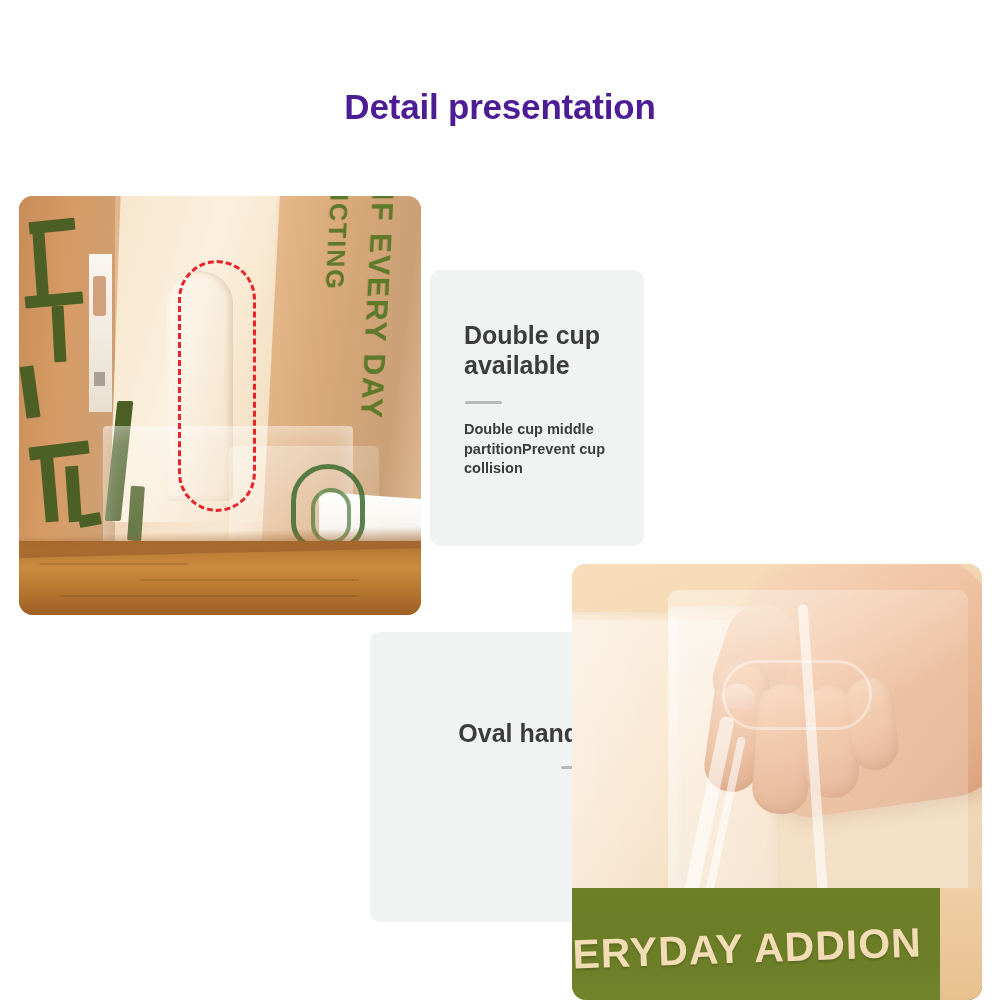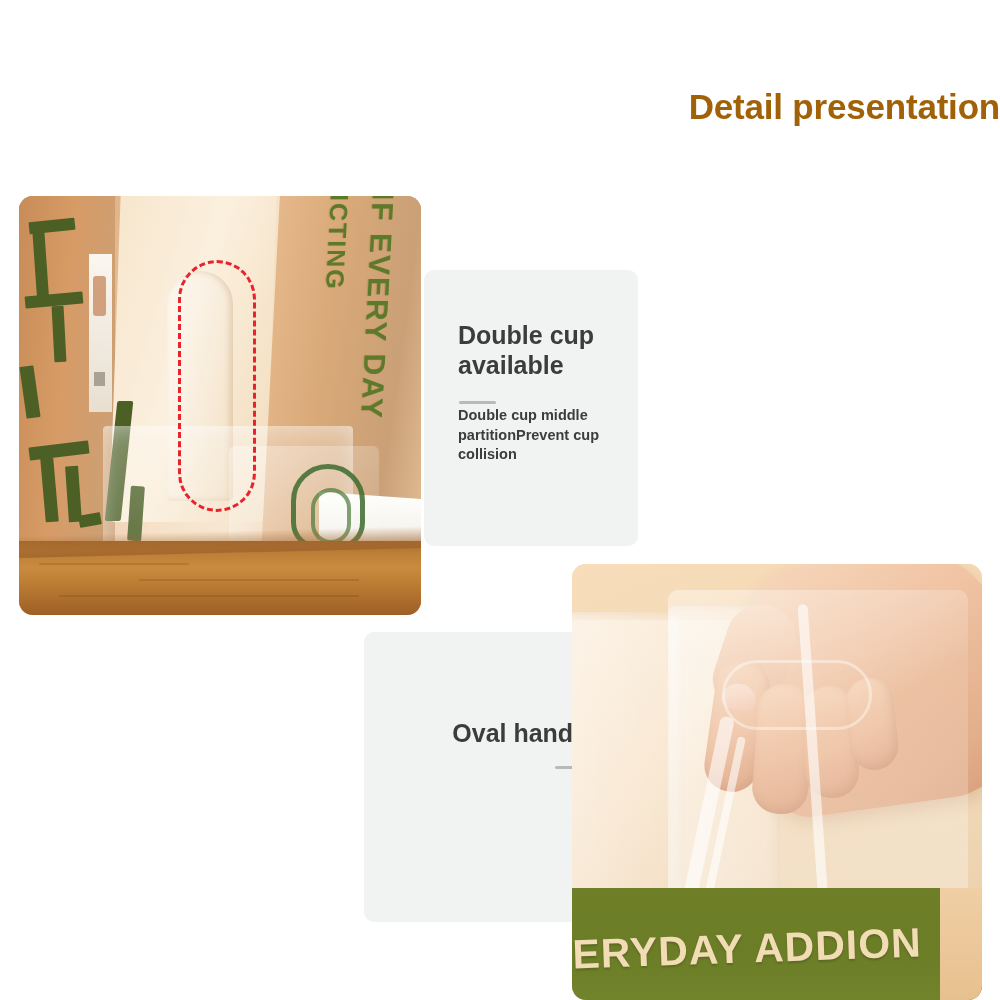--- a/index.html
+++ b/index.html
@@ -8,33 +8,34 @@
     background: #ffffff;
     font-family: "Liberation Sans", sans-serif;
     overflow: hidden;
   }
   .page { position: relative; width: 1000px; height: 1000px; background: #fff; }
 
   
   .heading {
     position: absolute;
     top: 84px; left: 0; width: 1000px;
-    text-align: right;
-    color: #a16207;
+    text-align: center;
+    color: #4c1d95;
     font-weight: 700;
     letter-spacing: -0.2px;
   }
   .heading-line1 { font-size: 35px; line-height: 45px; }
   .heading-line2 { font-size: 35px; line-height: 45px; margin-top: 4px; }
 
   
   .card {
     position: absolute;
     background: #f1f2f2;
     border-radius: 10px;
+    margin-left: 6px;
   }
   .card-title {
     position: absolute;
     color: #3c3c3c;
     font-weight: 700;
     font-size: 25px;
     line-height: 30px;
   }
   .divider {
     position: absolute;
@@ -47,21 +48,21 @@
     position: absolute;
     color: #3c3c3c;
     font-weight: 700;
     font-size: 14.5px;
     line-height: 19.5px;
   }
 
   #card-double-cup { left: 424px; top: 270px; width: 214px; height: 276px; }
   #card-double-cup .card-title { left: 34px; top: 50px; width: 160px; }
   #card-double-cup .divider { left: 35px; top: 131px; }
-  #card-double-cup .card-body { left: 34px; top: 136px; width: 165px; }
+  #card-double-cup .card-body { left: 34px; top: 150px; width: 165px; }
 
   #card-oval-handle { left: 364px; top: 632px; width: 290px; height: 290px; }
   #card-oval-handle .card-title { right: 60px; top: 86px; text-align: right; }
   #card-oval-handle .divider { right: 62px; top: 134px; }
   #card-oval-handle .card-body { left: 25px; top: 155px; width: 180px; }
 
   
   .photo {
     position: absolute;
     border-radius: 14px;

